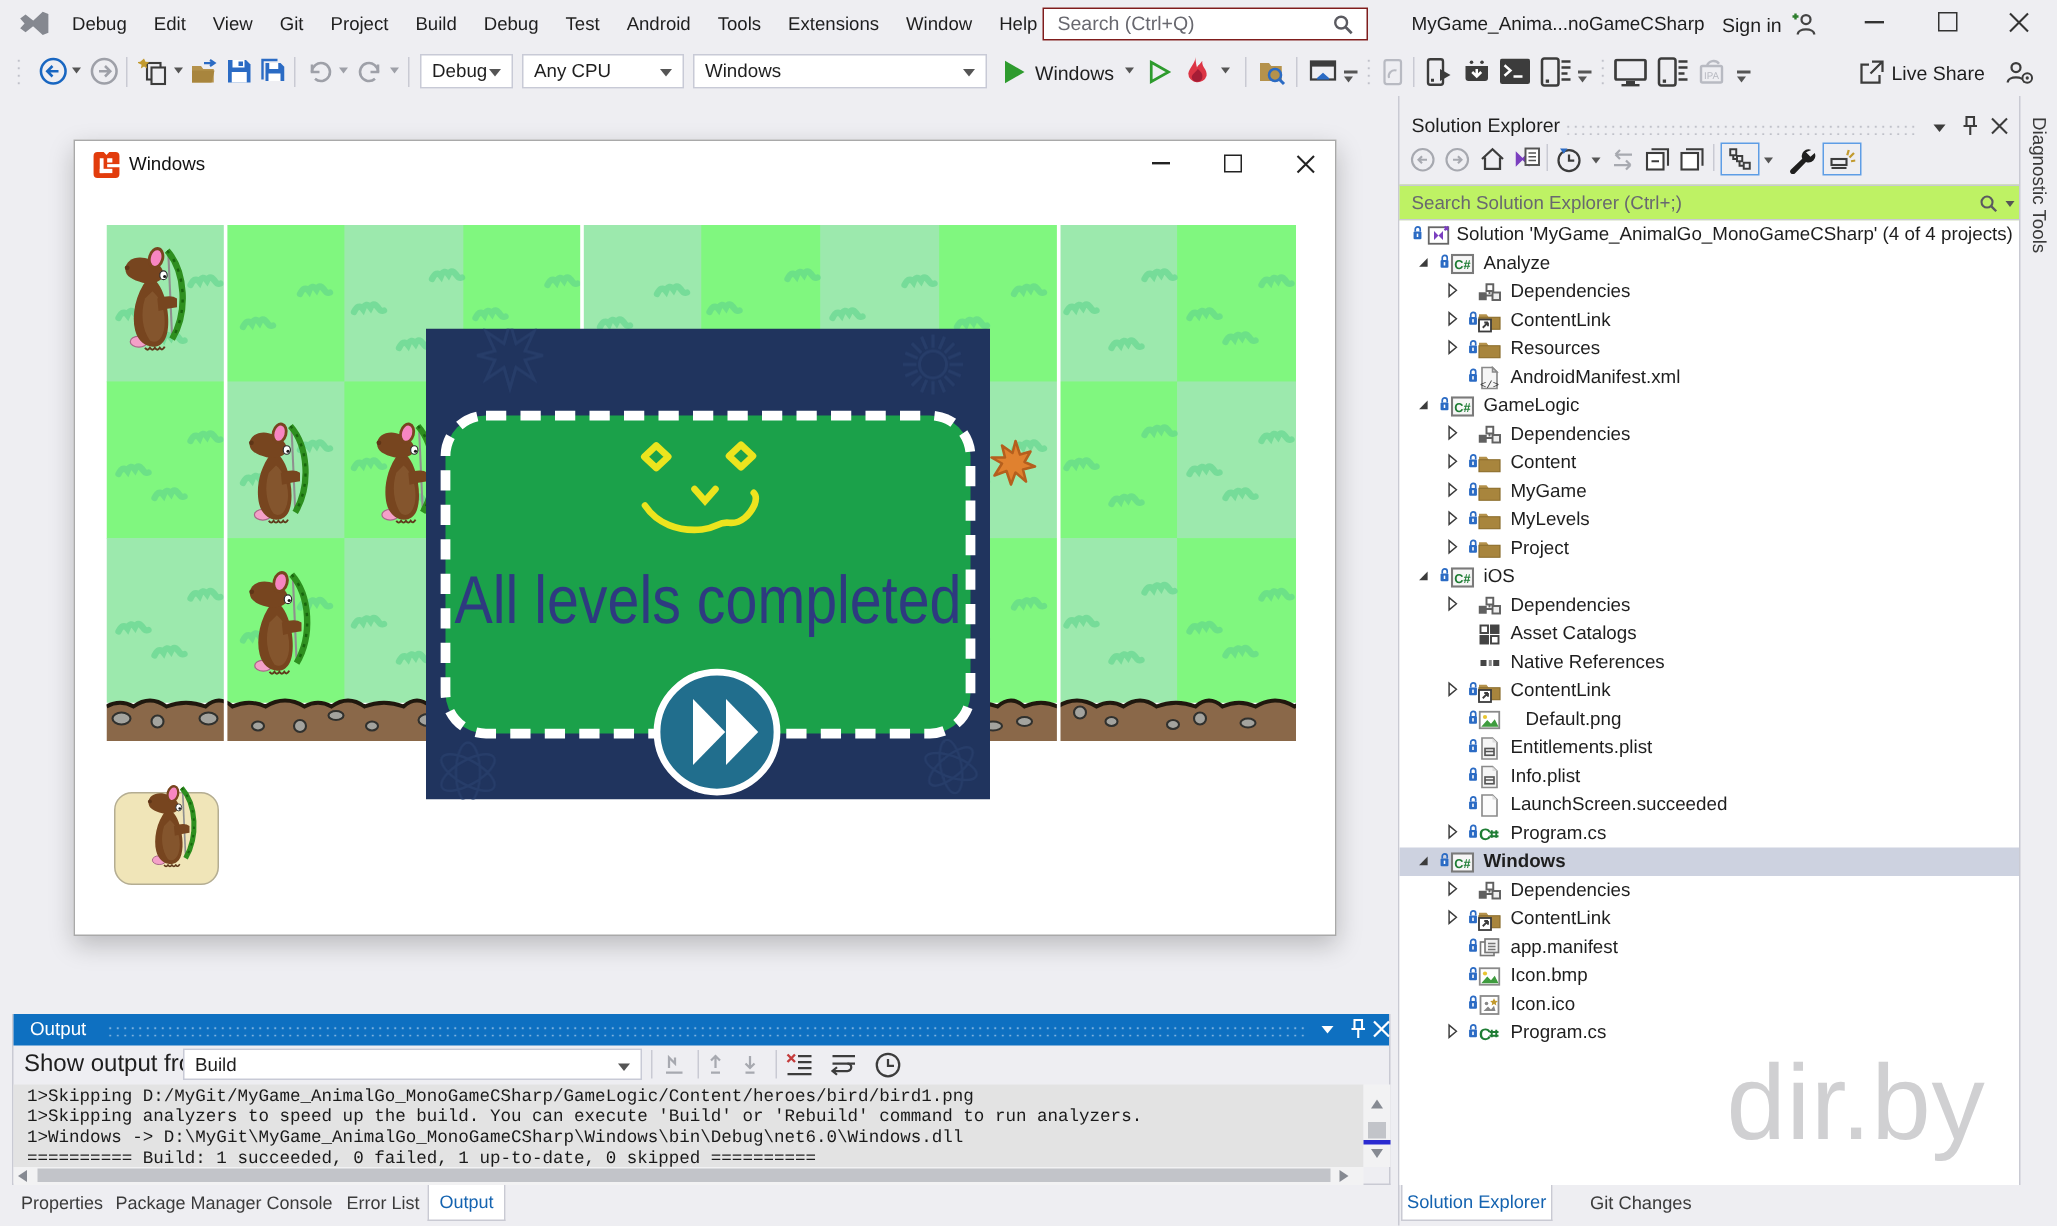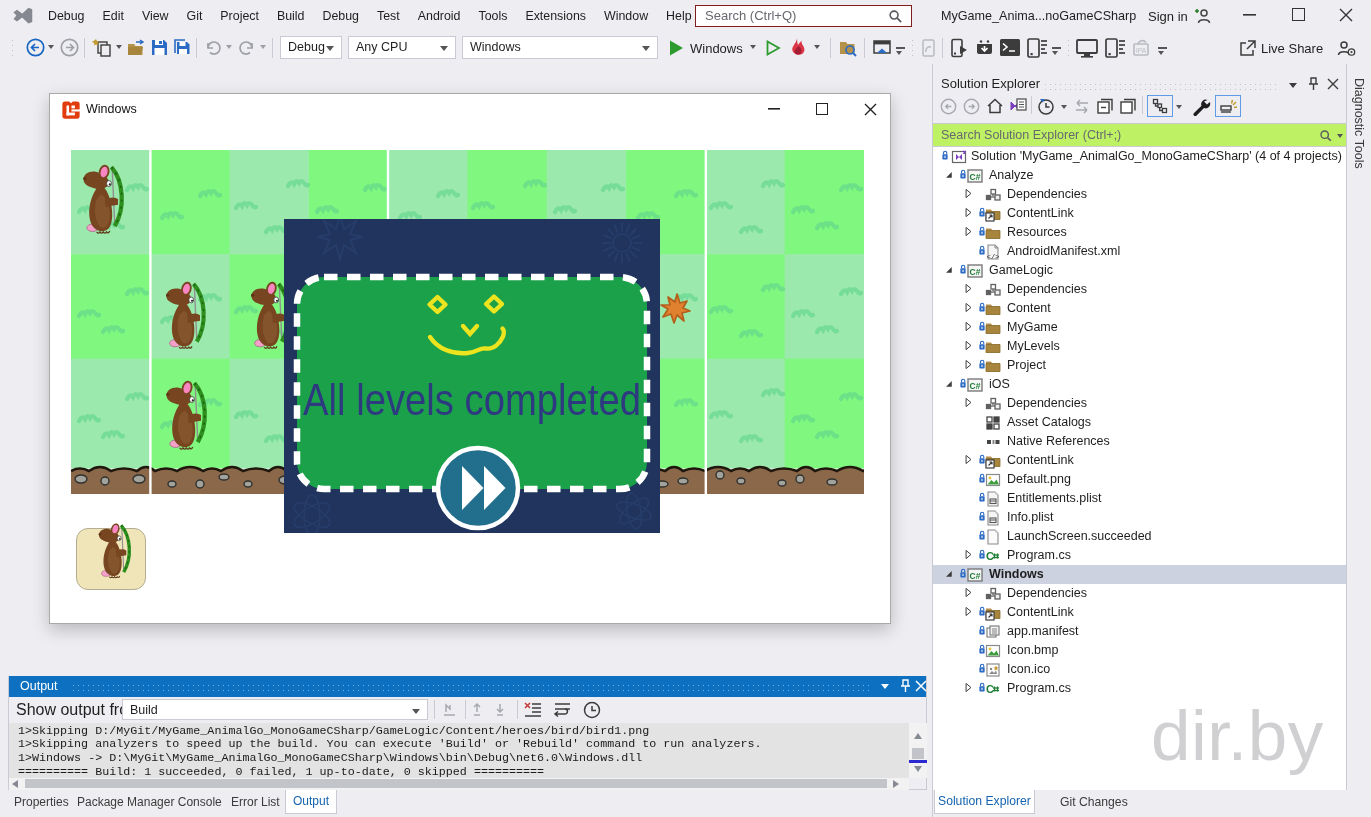--- a/index.html
+++ b/index.html
@@ -820,21 +820,21 @@
         </svg>
         <span style="position:absolute;left:74px;top:2px;white-space:nowrap">ContentLink</span>
       </div>
       <div class="trow">
         <svg class="ti" style="left:43px" width="12" height="12">
           <use href="#i-lock"></use>
         </svg>
         <svg class="ti" style="left:52px" width="16" height="16">
           <use href="#i-img"></use>
         </svg>
-        <span style="position:absolute;left:74px;top:2px;white-space:nowrap">Default.png</span>
+        <span style="position:absolute;left:84px;top:2px;white-space:nowrap">Default.png</span>
       </div>
       <div class="trow">
         <svg class="ti" style="left:43px" width="12" height="12">
           <use href="#i-lock"></use>
         </svg>
         <svg class="ti" style="left:52px" width="16" height="16">
           <use href="#i-plist"></use>
         </svg>
         <span style="position:absolute;left:74px;top:2px;white-space:nowrap">Entitlements.plist</span>
       </div>

